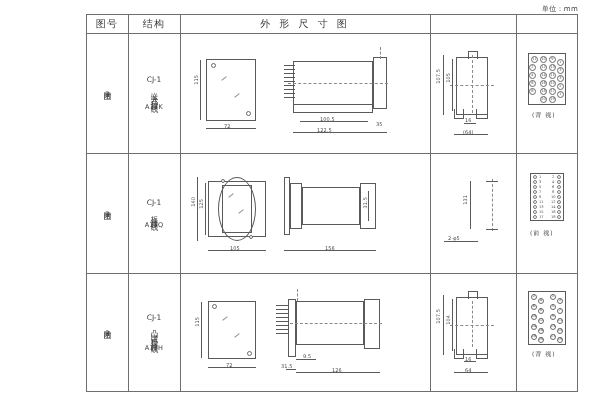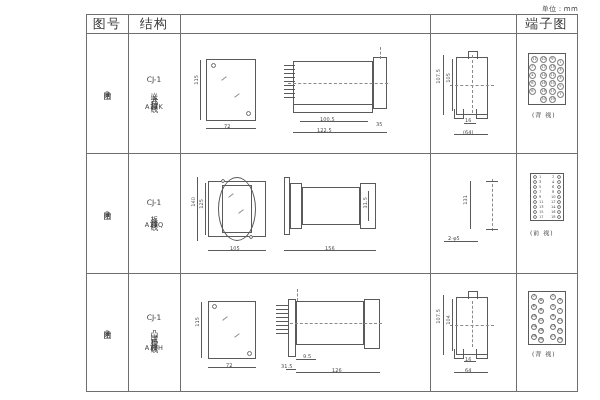--- a/index.html
+++ b/index.html
@@ -24,21 +24,21 @@
     border-bottom:1px solid #6e6e6e;
     box-sizing:border-box;
   }
   .vline{position:absolute;top:0;bottom:0;width:0;border-left:1px solid #6e6e6e;}
   .hline{position:absolute;left:0;right:0;height:0;border-top:1px solid #6e6e6e;}
 
   
   .hdr{position:absolute;left:0;top:0;height:18px;width:100%;}
   .hdr .cell{
     position:absolute;top:0;height:18px;line-height:18px;
-    text-align:center;font-size:13px;color:#3a3a3a;letter-spacing:1.2px;
+    text-align:center;font-size:10px;color:#3a3a3a;letter-spacing:1.2px;
   }
   .hdr .wide{letter-spacing:3px;}
 
   
   .row{position:absolute;left:0;width:100%;}
   .c-num{position:absolute;left:0;width:42px;top:0;bottom:0;
          display:flex;align-items:center;justify-content:center;}
   .c-struct{position:absolute;left:42px;width:52px;top:0;bottom:0;
          display:flex;align-items:center;justify-content:center;}
   .c-out{position:absolute;left:94px;width:250px;top:0;bottom:0;}
@@ -98,21 +98,21 @@
     <div class="vline" style="left:430px;"></div>
     <div class="vline" style="left:491px;"></div>
 
     <div class="hline" style="top:18px;"></div>
     <div class="hline" style="top:138px;"></div>
     <div class="hline" style="top:258px;"></div>
 
     <div class="hdr">
       <div class="cell" style="left:0;width:42px;">图号</div>
       <div class="cell" style="left:42px;width:52px;">结构</div>
-      <div class="cell" style="left:430px;width:61px;">端子图</div>
+      <div class="cell wide" style="left:94px;width:250px;">外 形 尺 寸 图</div>
     </div>
 
     <div class="row" style="top:18px;height:120px;">
 
       <div class="c-num">
         <div class="vert">附图3</div>
       </div>
 
       <div class="c-struct">
         <div class="struct-stack">

